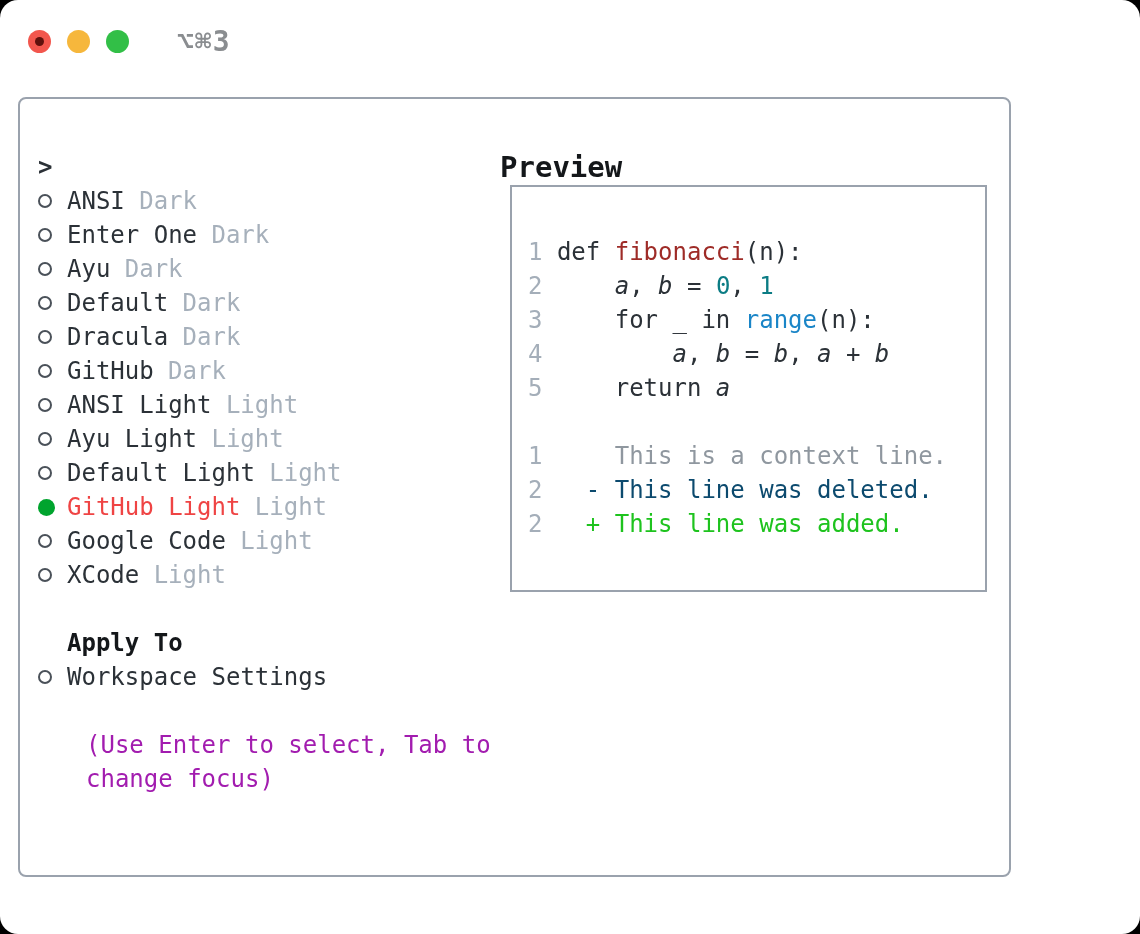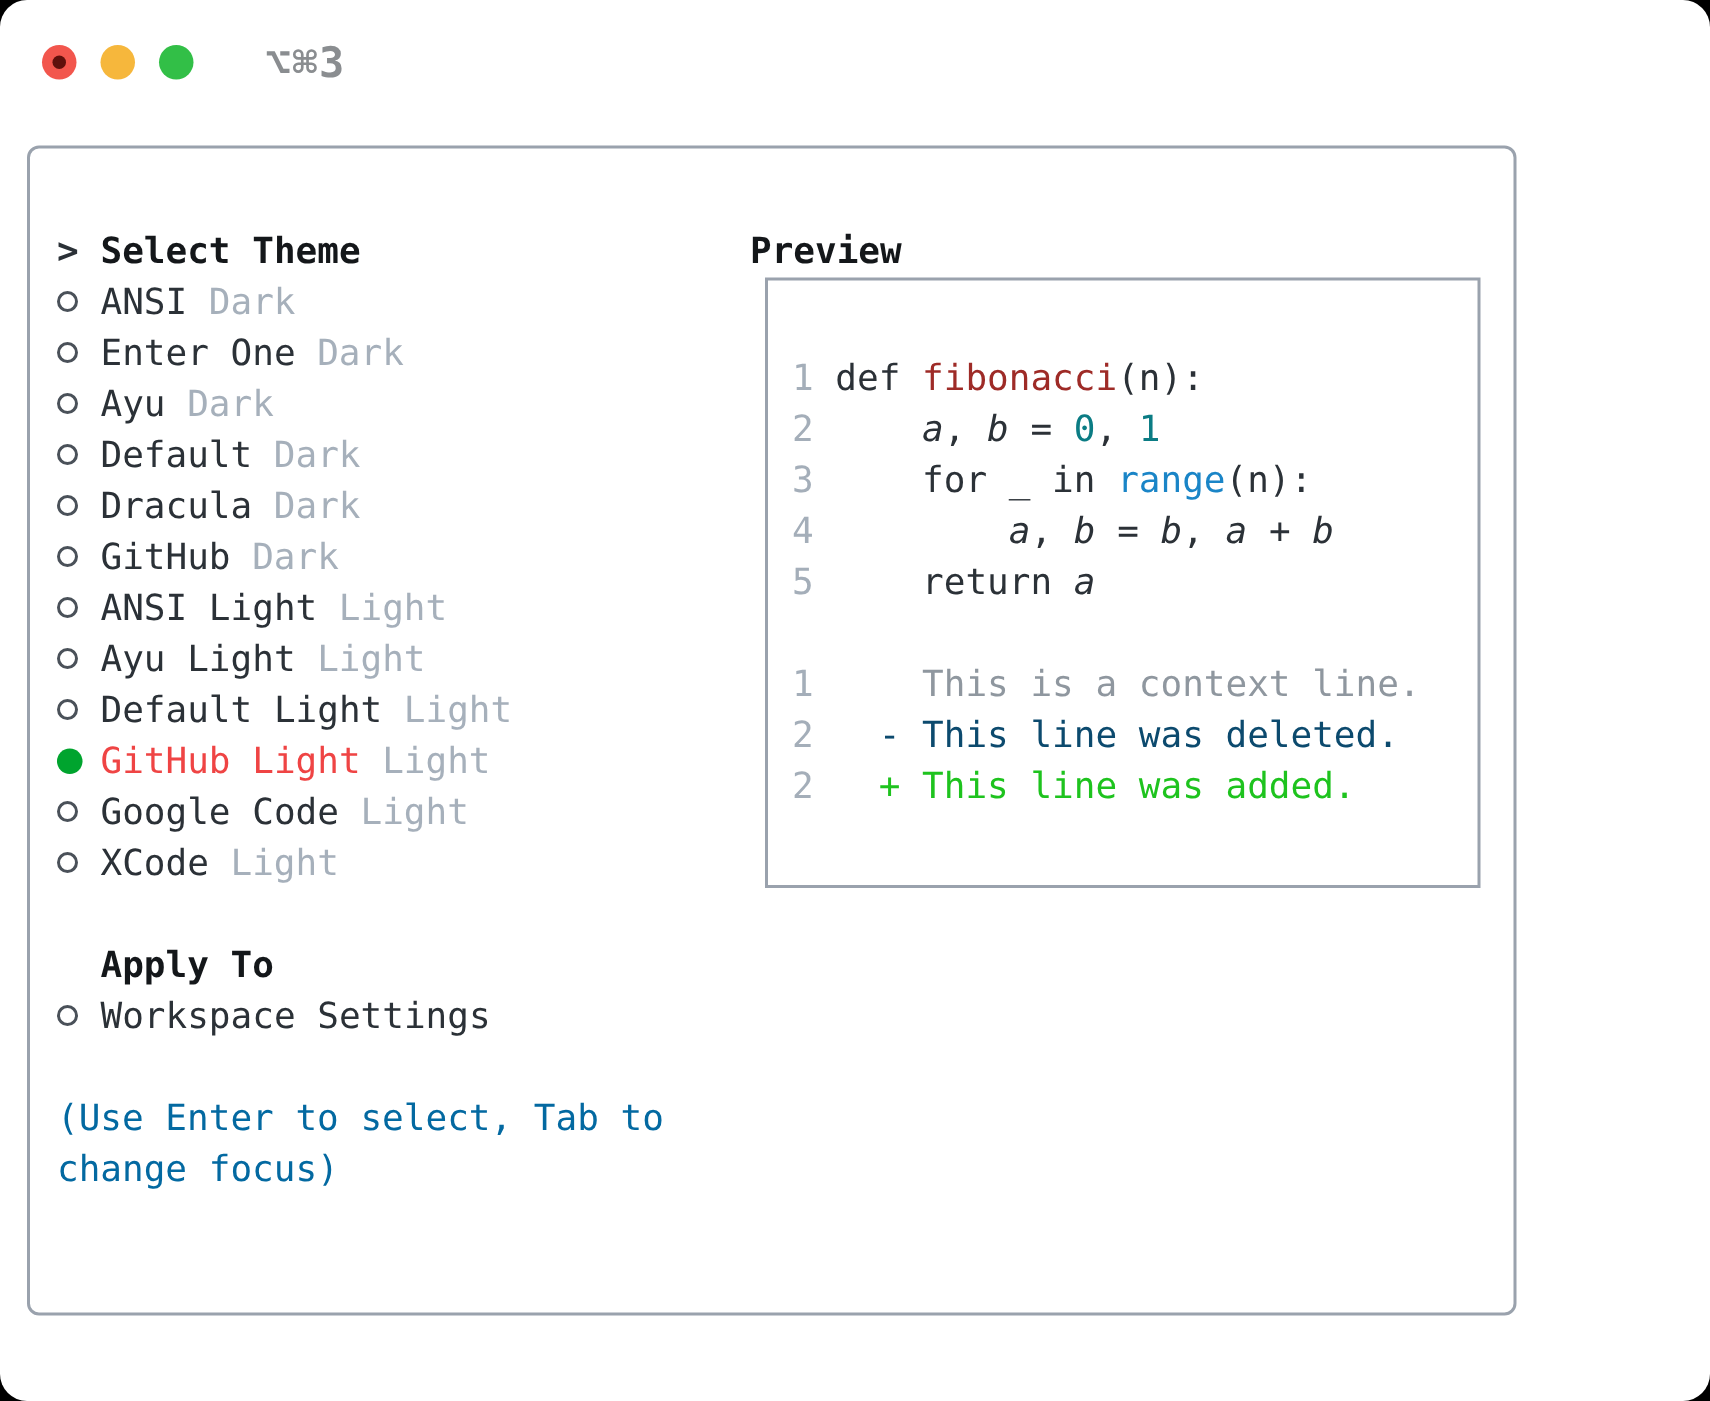--- a/index.html
+++ b/index.html
@@ -23,25 +23,25 @@
   .row{display:flex;align-items:center;height:34px;font-size:24px;white-space:pre;}
   .marker{width:29px;flex:none;display:flex;align-items:center;}
   .circle{width:14px;height:14px;border:2.5px solid #4a5159;border-radius:50%;box-sizing:border-box;}
   .circle.filled{width:17px;height:17px;border:none;background:#00a42e;}
   .cursor{font-weight:bold;color:#2b3137;}
   .hdr{font-weight:bold;color:#14171a;}
   .name{color:#2b3137;}
   .variant{color:#a6b0bb;margin-left:0.6em;}
   .row.selected .name{color:#ef4444;}
   .spacer{height:34px;}
-  .hint{width:450px;font-size:24px;line-height:34px;color:#0369a1;margin-top:34px;}
+  .hint{width:450px;font-size:24px;line-height:34px;color:#a21caf;margin-top:34px;margin-left:48px;}
 
   
   .right-col{position:absolute;left:480px;top:51px;}
-  .preview-title{height:34px;font-size:24px;display:flex;align-items:center;}
+  .preview-title{height:34px;font-size:29px;display:flex;align-items:center;}
   .preview-box{margin-left:10px;margin-top:1px;width:477px;height:407px;box-sizing:border-box;
                border:2px solid #9aa2ad;background:#fff;padding:48px 12px 0 16px;overflow:hidden;}
   .code-line{height:34px;font-size:24px;line-height:34px;white-space:pre;}
   .tok-num{color:#a4aeb9;}
   .tok-plain{color:#2b3137;}
   .tok-var{color:#2b3137;font-style:italic;}
   .tok-func{color:#9e2b27;}
   .tok-numlit{color:#0b7c84;}
   .tok-call{color:#1a85c7;}
   .tok-context{color:#8f979f;}
@@ -62,21 +62,20 @@
         <span class="light" style="background: rgb(50, 191, 71);"></span>
       </div>
     <div class="shortcut">⌥⌘3</div>
   </div>
 
   <div class="panel">
 
     <div class="left-col">
       <div class="row">
         <span class="marker"><span class="cursor">&gt;</span></span>
-        <span class="hdr">Select Theme</span>
       </div>
 
       <div id="theme-list">
           <div class="row item"><span class="marker"><span class="circle"></span></span><span class="name">ANSI</span><span class="variant">Dark</span></div>
           <div class="row item"><span class="marker"><span class="circle"></span></span><span class="name">Enter One</span><span class="variant">Dark</span></div>
           <div class="row item"><span class="marker"><span class="circle"></span></span><span class="name">Ayu</span><span class="variant">Dark</span></div>
           <div class="row item"><span class="marker"><span class="circle"></span></span><span class="name">Default</span><span class="variant">Dark</span></div>
           <div class="row item"><span class="marker"><span class="circle"></span></span><span class="name">Dracula</span><span class="variant">Dark</span></div>
           <div class="row item"><span class="marker"><span class="circle"></span></span><span class="name">GitHub</span><span class="variant">Dark</span></div>
           <div class="row item"><span class="marker"><span class="circle"></span></span><span class="name">ANSI Light</span><span class="variant">Light</span></div>

